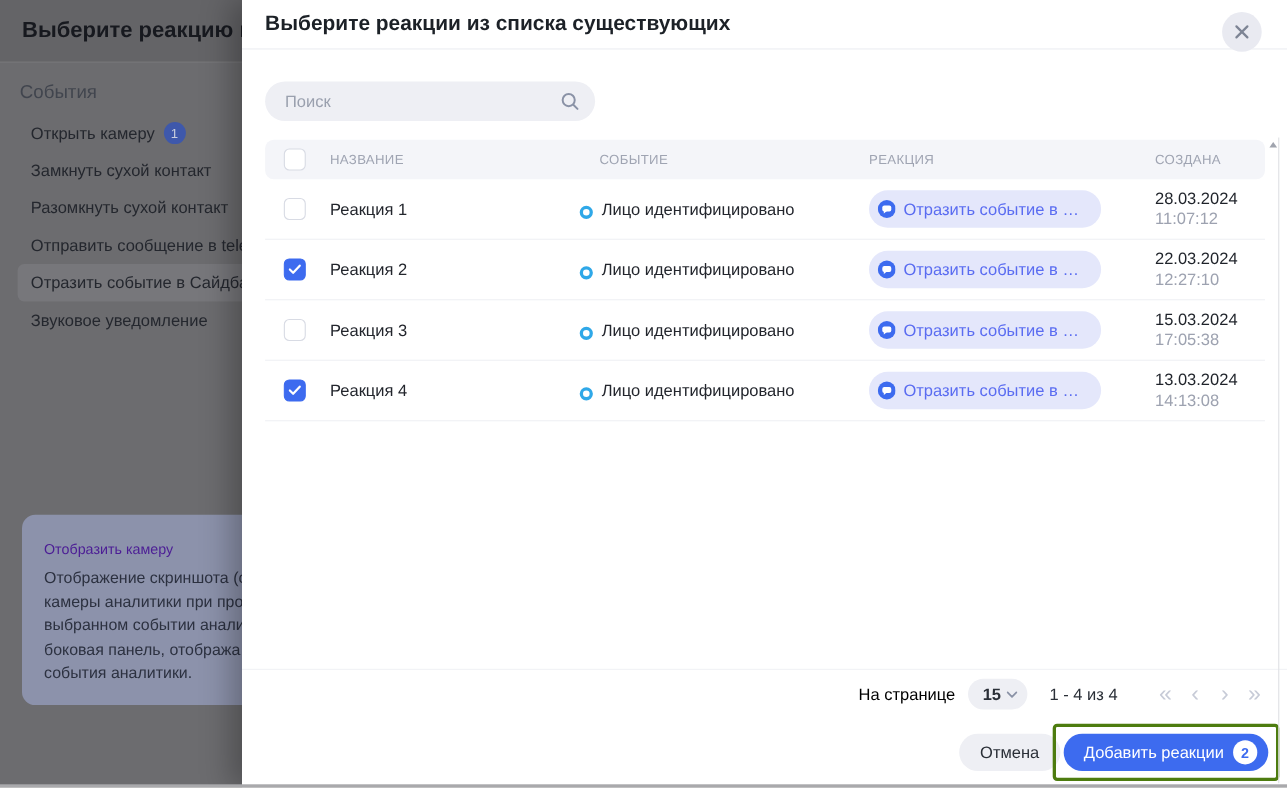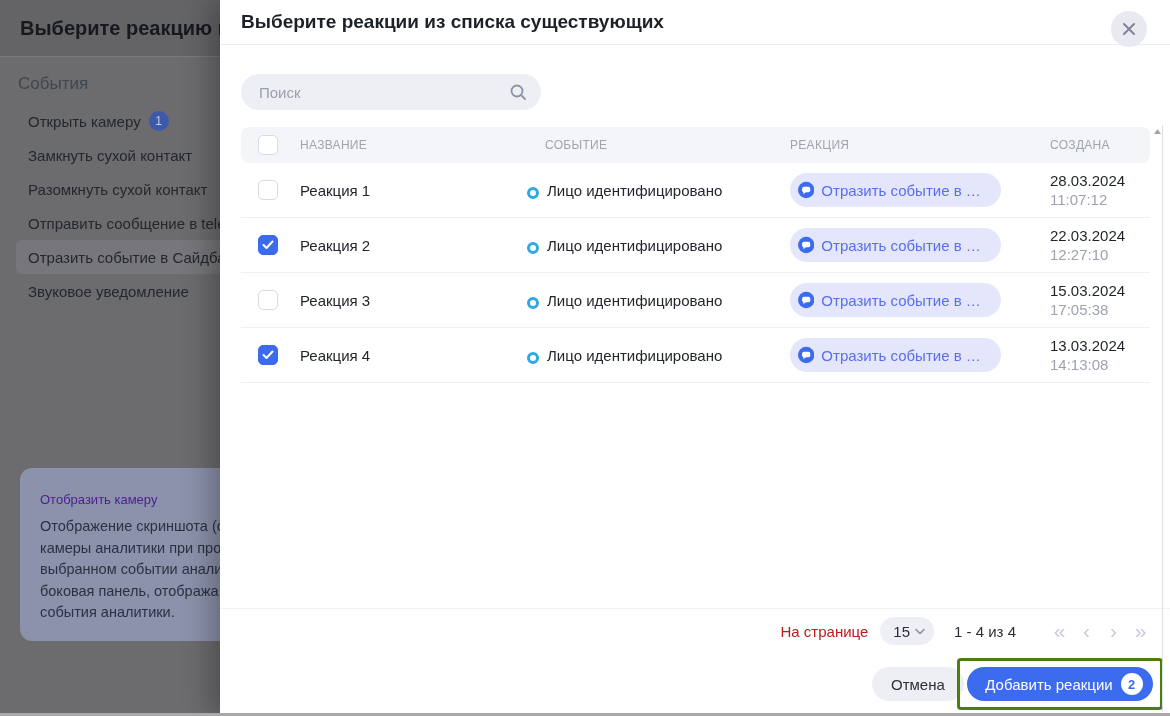--- a/index.html
+++ b/index.html
@@ -43,22 +43,22 @@
   .event-dot{width:12px;height:12px;border:3.5px solid #2FA8E8;border-radius:50%;box-sizing:border-box;flex:0 0 auto;}
   .pill{display:inline-flex;align-items:center;gap:7px;height:34px;border-radius:17px;background:#E4E7FB;padding:0 12px 0 8px;max-width:211px;box-sizing:border-box;}
   .pill-text{color:#5A6CF1;font-size:15px;white-space:nowrap;overflow:hidden;text-overflow:ellipsis;}
   .cell-created{padding-left:20px;line-height:19px;font-size:15px;}
   .created-date{color:#1f232a;}
   .created-time{color:#9DA2B0;}
 
   .content-divider{position:absolute;left:0;top:608px;width:950px;height:1px;background:#F1F2F5;}
 
   .pagination{position:absolute;top:613px;left:0;width:934px;height:36px;display:flex;justify-content:flex-end;align-items:center;}
-  .pp-label{font-size:15px;color:#b91c1c;}
-  .pp-select{margin-left:12px;height:28px;padding:0 9px 0 13px;border-radius:14px;background:#EEEFF4;display:flex;align-items:center;gap:5px;font-size:15px;color:#2A2F37;cursor:pointer;}
+  .pp-label{font-size:15px;color:#000000;}
+  .pp-select{margin-left:12px;height:28px;padding:0 9px 0 13px;border-radius:14px;background:#EEEFF4;display:flex;align-items:center;gap:5px;font-size:15px;color:#2A2F37;cursor:pointer;font-weight:bold;}
   .pg-range{margin-left:20px;font-size:15px;color:#2A2F37;}
   .pager{margin-left:30px;display:flex;}
   .pager span{width:27px;text-align:center;font-size:21px;color:#C7CBD7;line-height:36px;cursor:pointer;user-select:none;}
 
   .btn-cancel{position:absolute;left:652px;top:667px;height:34px;padding:0 19px;border-radius:17px;background:#EEEFF4;border:none;font-size:15px;color:#2A2F37;font-family:inherit;cursor:pointer;}
   .annotation-box{position:absolute;left:737px;top:658px;width:206px;height:52px;border:3px solid #4d7c0f;border-radius:4px;box-sizing:border-box;display:flex;align-items:center;justify-content:center;}
   .btn-submit{height:34px;padding:0 10px 0 18px;border-radius:17px;background:#3D6BEF;border:none;color:#ffffff;font-size:15px;display:flex;align-items:center;gap:8px;font-family:inherit;cursor:pointer;}
   .submit-badge{width:22px;height:22px;border-radius:50%;background:#ffffff;color:#3D6BEF;font-size:13px;font-weight:700;display:flex;align-items:center;justify-content:center;}
 
   .scroll-track{position:absolute;left:942px;top:125px;bottom:4px;width:1px;background:#DFE0E4;}

